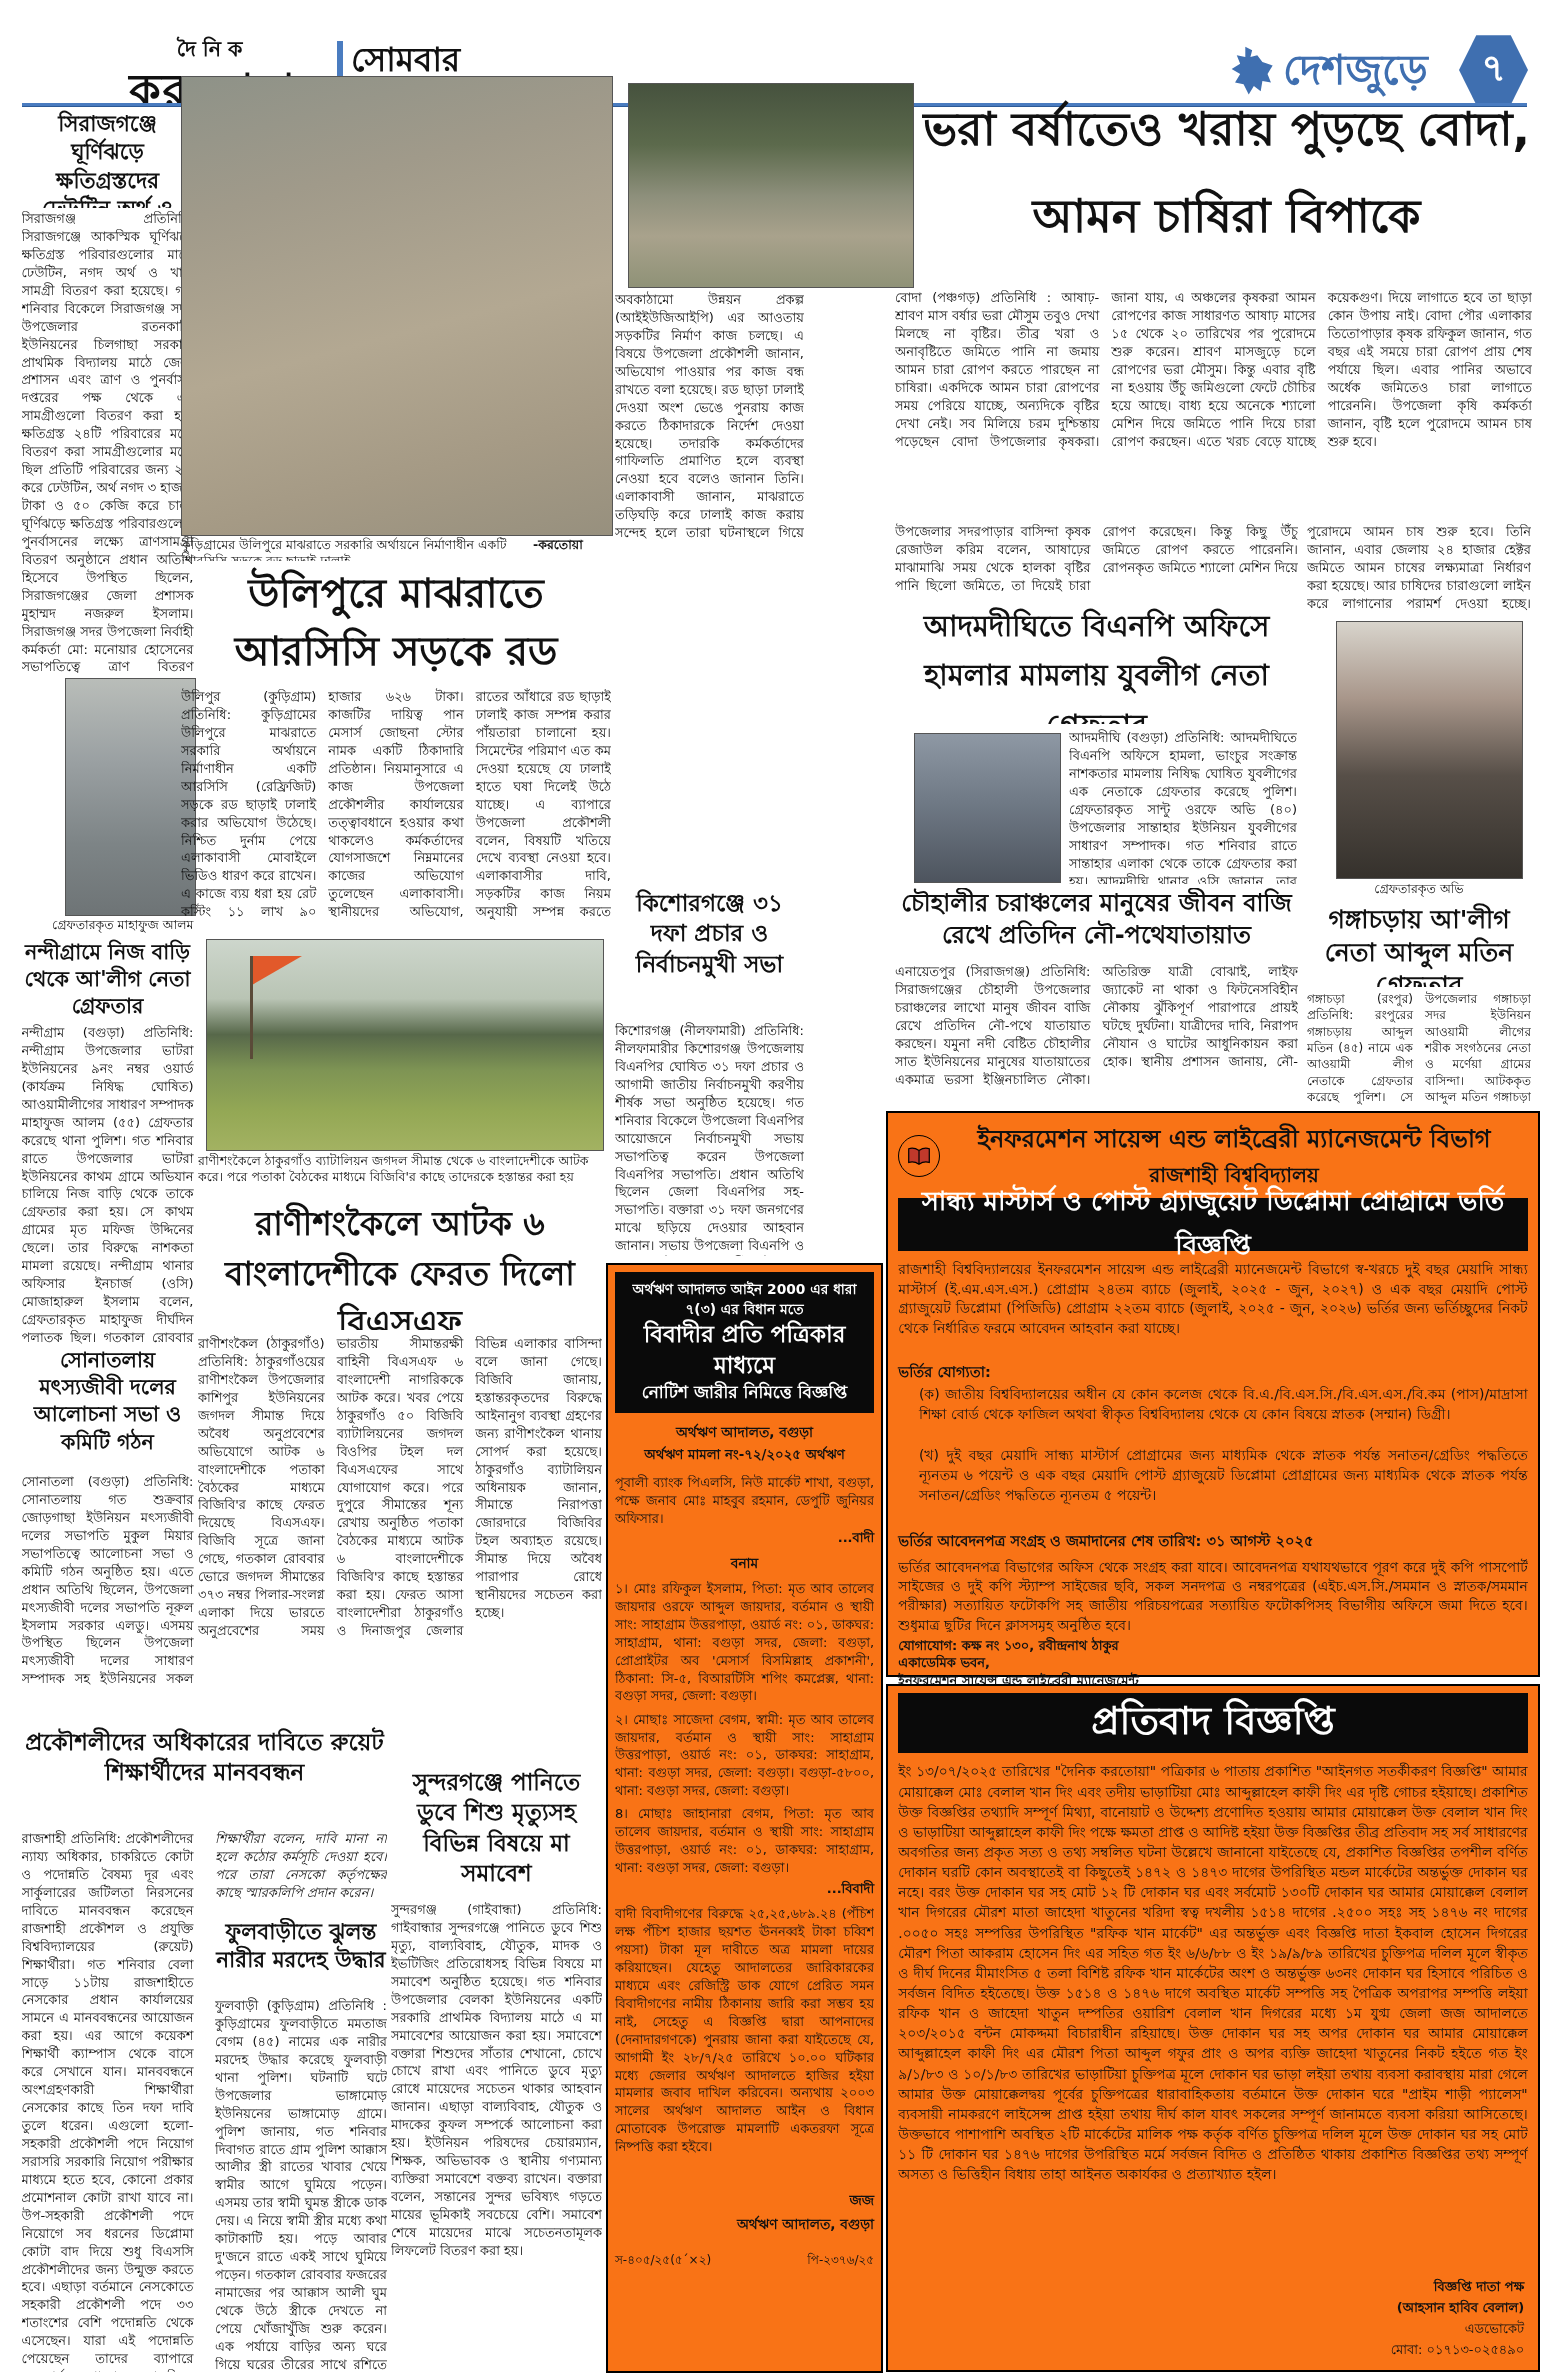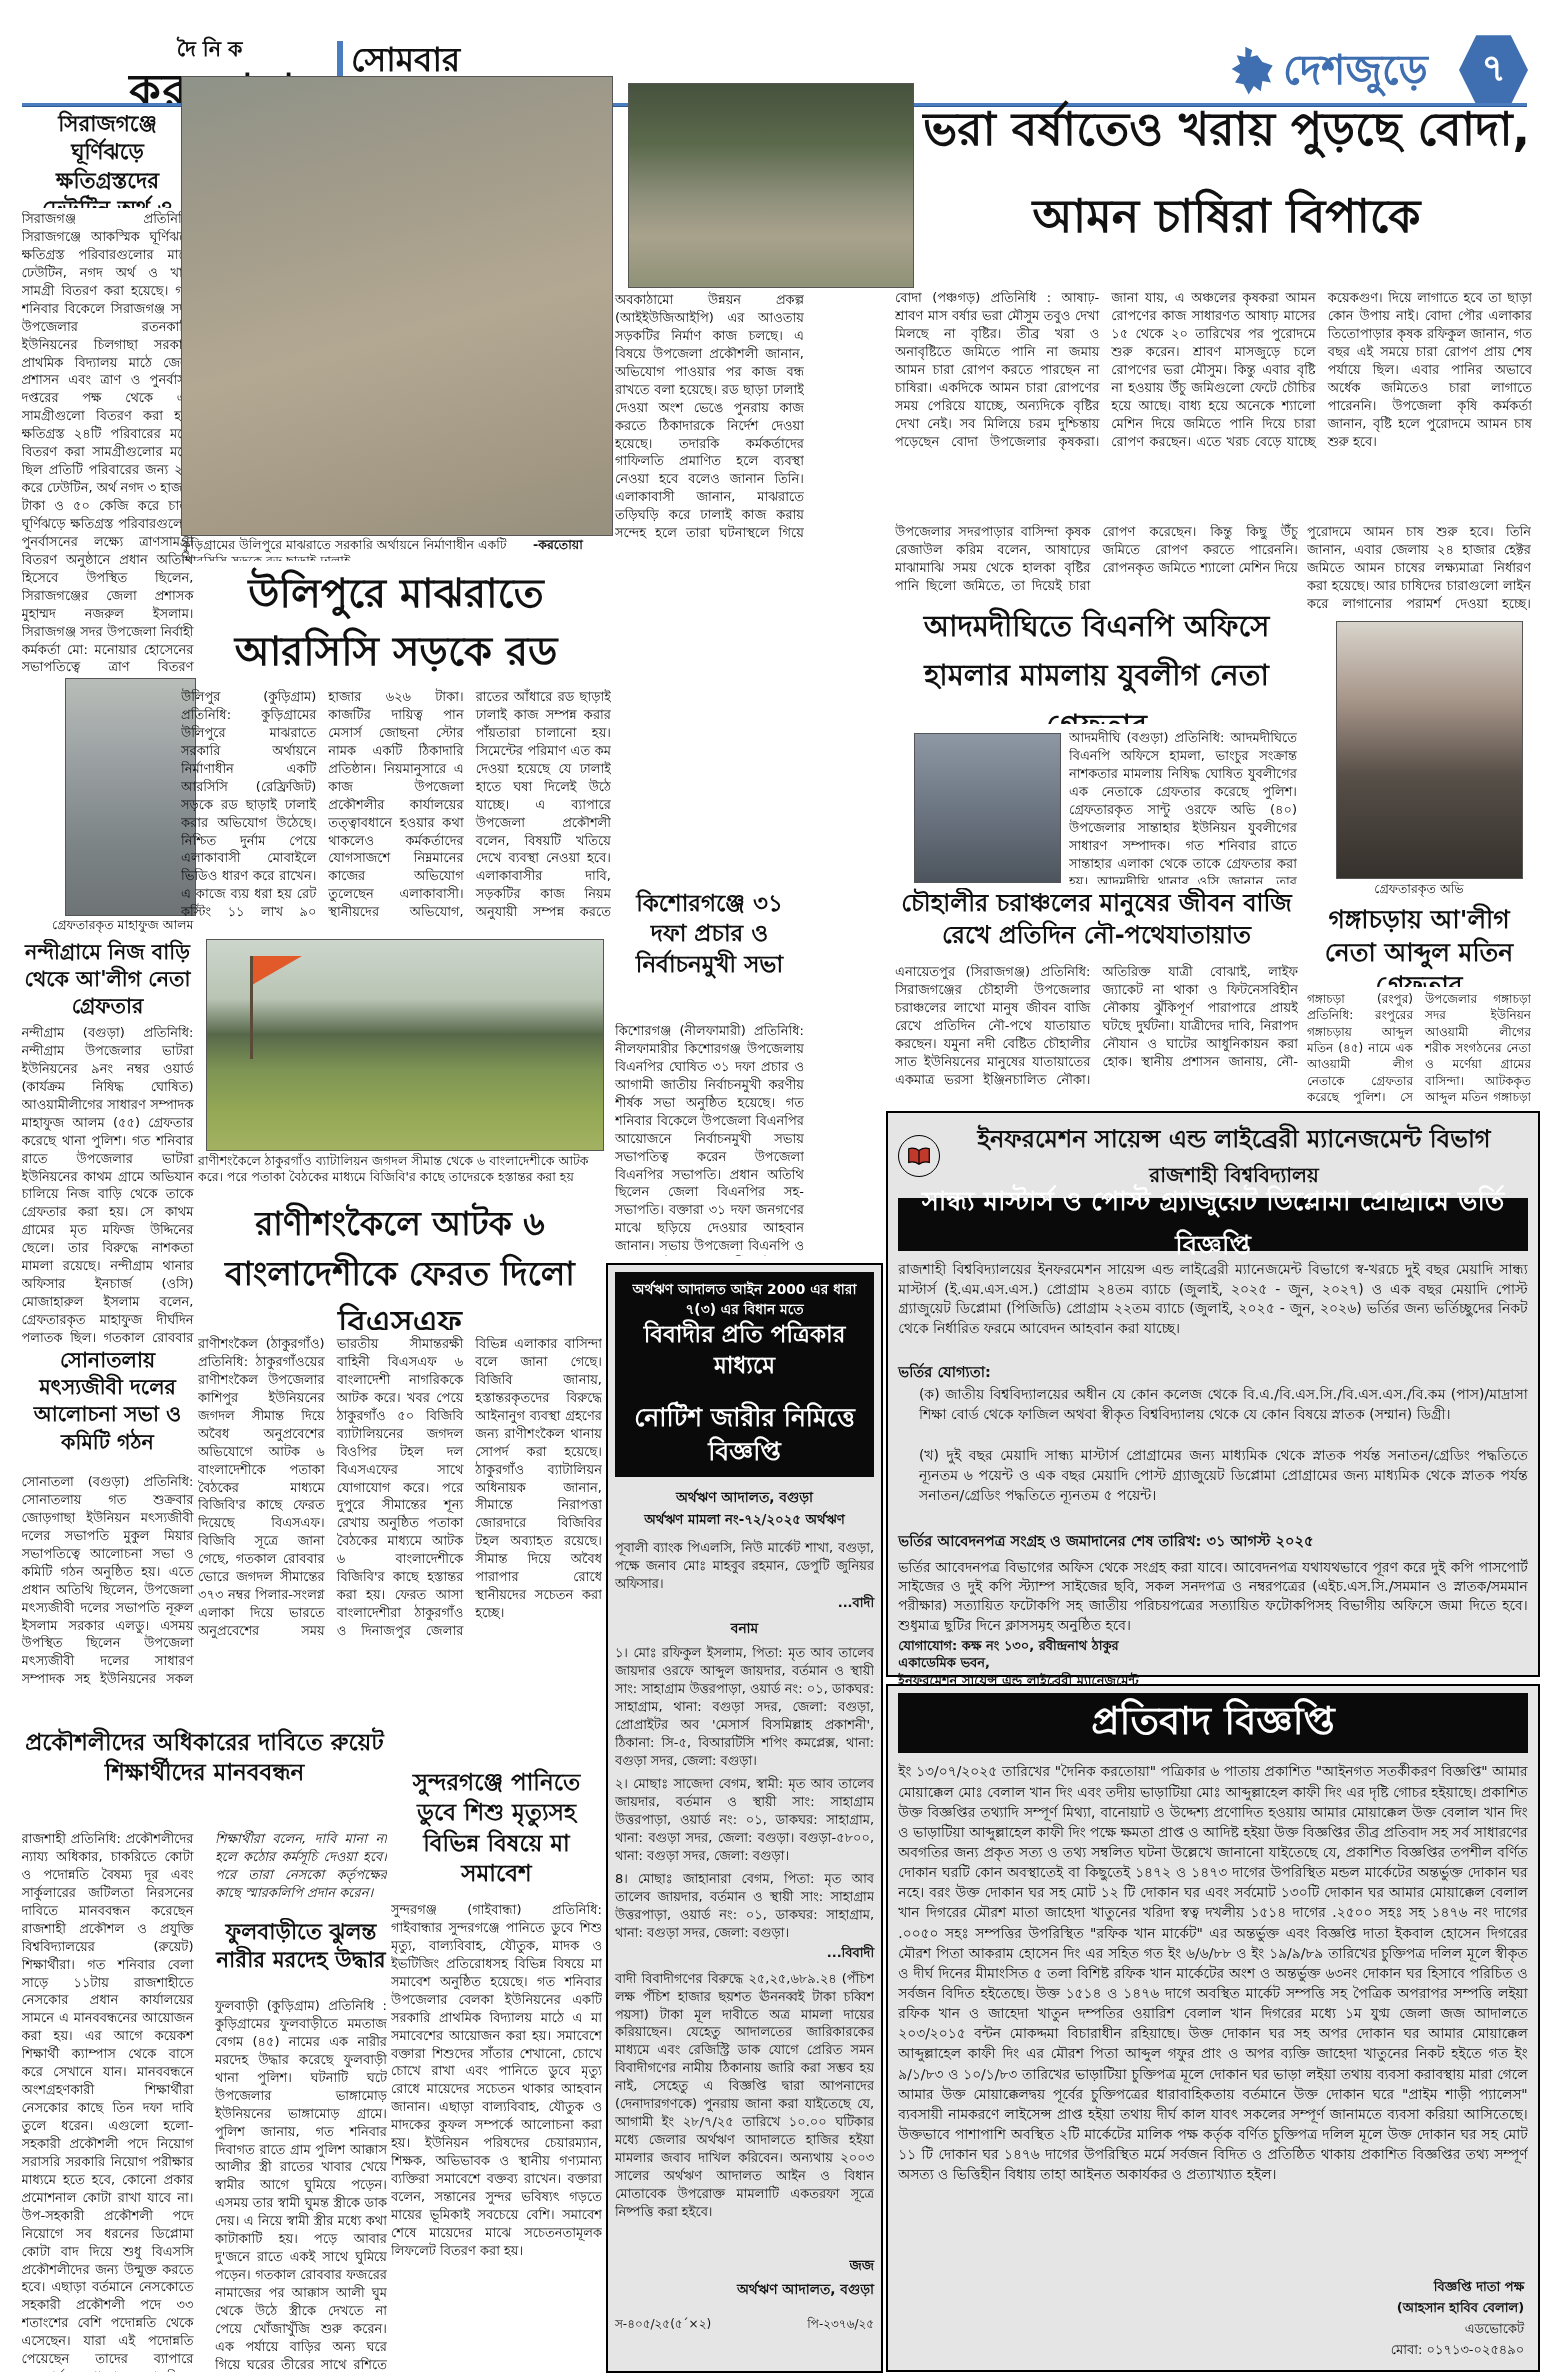--- a/index.html
+++ b/index.html
@@ -9,21 +9,21 @@
   .body-txt{font-size:13px;line-height:1.38;text-align:justify;overflow:hidden;word-break:break-word;}
   .body-sm{font-size:12px;line-height:1.36;text-align:justify;overflow:hidden;}
   .hl{font-weight:800;text-align:center;line-height:1.32;overflow:hidden;}
   .cap{font-size:12.5px;line-height:1.3;overflow:hidden;}
   .photo{overflow:hidden;border:0.9px solid #555;}
   .prelines{white-space:pre-line;}
   .cols3{column-count:3;column-gap:12px;}
   .cols2{column-count:2;column-gap:12px;}
   .blue{color:#3f6fb0;}
   .rule{background:#4a7cc0;border-bottom:0.9px solid #2d5a96;}
-  .notice-box{border:2.6px solid #000;background:#e5e5e5;}
+  .notice-box{border:2.6px solid #000;background:#f97316;}
   .black-banner{background:#0a0a0a;color:#fff;text-align:center;font-weight:800;
                 display:flex;align-items:center;justify-content:center;}
   .sig{font-weight:700;text-align:right;}
   .hexagon{clip-path:polygon(25% 3%,75% 3%,100% 50%,75% 97%,25% 97%,0% 50%);
            background:#3f6fb0;color:#fff;display:flex;align-items:center;justify-content:center;
            font-weight:800;}
 </style>
 </head>
 <body>
 
@@ -86,21 +86,21 @@
   <div class="abs hl" style="left:391px;top:1767px;width:211px;height:131px;font-size:23px;">সুন্দরগঞ্জে পানিতে ডুবে শিশু মৃত্যুসহ বিভিন্ন বিষয়ে মা সমাবেশ</div>
   <div class="abs body-txt" style="left:391px;top:1901px;width:211px;height:471px;">সুন্দরগঞ্জ (গাইবান্ধা) প্রতিনিধি: গাইবান্ধার সুন্দরগঞ্জে পানিতে ডুবে শিশু মৃত্যু, বাল্যবিবাহ, যৌতুক, মাদক ও ইভটিজিং প্রতিরোধসহ বিভিন্ন বিষয়ে মা সমাবেশ অনুষ্ঠিত হয়েছে। গত শনিবার উপজেলার বেলকা ইউনিয়নের একটি সরকারি প্রাথমিক বিদ্যালয় মাঠে এ মা সমাবেশের আয়োজন করা হয়। সমাবেশে বক্তারা শিশুদের সাঁতার শেখানো, চোখে চোখে রাখা এবং পানিতে ডুবে মৃত্যু রোধে মায়েদের সচেতন থাকার আহবান জানান। এছাড়া বাল্যবিবাহ, যৌতুক ও মাদকের কুফল সম্পর্কে আলোচনা করা হয়। ইউনিয়ন পরিষদের চেয়ারম্যান, শিক্ষক, অভিভাবক ও স্থানীয় গণ্যমান্য ব্যক্তিরা সমাবেশে বক্তব্য রাখেন। বক্তারা বলেন, সন্তানের সুন্দর ভবিষ্যৎ গড়তে মায়ের ভূমিকাই সবচেয়ে বেশি। সমাবেশ শেষে মায়েদের মাঝে সচেতনতামূলক লিফলেট বিতরণ করা হয়।</div>
 
   <div class="abs hl" style="left:615px;top:888px;width:189px;height:131px;font-size:23px;">কিশোরগঞ্জে ৩১ দফা প্রচার ও নির্বাচনমুখী সভা</div>
   <div class="abs body-txt" style="left:615px;top:1022px;width:189px;height:234px;">কিশোরগঞ্জ (নীলফামারী) প্রতিনিধি: নীলফামারীর কিশোরগঞ্জ উপজেলায় বিএনপির ঘোষিত ৩১ দফা প্রচার ও আগামী জাতীয় নির্বাচনমুখী করণীয় শীর্ষক সভা অনুষ্ঠিত হয়েছে। গত শনিবার বিকেলে উপজেলা বিএনপির আয়োজনে নির্বাচনমুখী সভায় সভাপতিত্ব করেন উপজেলা বিএনপির সভাপতি। প্রধান অতিথি ছিলেন জেলা বিএনপির সহ-সভাপতি। বক্তারা ৩১ দফা জনগণের মাঝে ছড়িয়ে দেওয়ার আহবান জানান। সভায় উপজেলা বিএনপি ও অঙ্গ সংগঠনের নেতাকর্মীরা উপস্থিত ছিলেন।</div>
 
   <div class="abs notice-box" style="left:606px;top:1263px;width:277px;height:1110px;padding:6.9px;box-sizing:border-box;">
     <div class="black-banner" style="flex-direction:column;padding:8.6px 5.2px;">
       <div style="font-size:13.8px;font-weight:700;line-height:1.4;text-align:center;">অর্থঋণ আদালত আইন 2000 এর ধারা ৭(৩) এর বিধান মতে</div>
       <div style="font-size:23px;line-height:1.35;text-align:center;">বিবাদীর প্রতি পত্রিকার মাধ্যমে</div>
-      <div style="font-size:25px;line-height:1.35;margin-top:20px;">নোটিশ জারীর নিমিত্তে বিজ্ঞপ্তি</div>
+      <div style="font-size:17px;line-height:1.35;">নোটিশ জারীর নিমিত্তে বিজ্ঞপ্তি</div>
     </div>
     <div style="font-size:13.8px;font-weight:700;text-align:center;margin-top:8.6px;">অর্থঋণ আদালত, বগুড়া</div>
     <div style="font-size:13.3px;font-weight:700;text-align:center;">অর্থঋণ মামলা নং-৭২/২০২৫ অর্থঋণ</div>
     <div class="body-txt" style="margin-top:6.9px;">পূবালী ব্যাংক পিএলসি, নিউ মার্কেট শাখা, বগুড়া, পক্ষে জনাব মোঃ মাহবুব রহমান, ডেপুটি জুনিয়র অফিসার।</div>
     <div style="font-size:13px;text-align:right;font-weight:700;">...বাদী</div>
     <div style="font-size:13.8px;text-align:center;font-weight:800;margin:3.4px 0;">বনাম</div>
     <div class="body-txt">১। মোঃ রফিকুল ইসলাম, পিতা: মৃত আব তালেব জায়দার ওরফে আব্দুল জায়দার, বর্তমান ও স্থায়ী সাং: সাহাগ্রাম উত্তরপাড়া, ওয়ার্ড নং: ০১, ডাকঘর: সাহাগ্রাম, থানা: বগুড়া সদর, জেলা: বগুড়া, প্রোপ্রাইটর অব 'মেসার্স বিসমিল্লাহ প্রকাশনী', ঠিকানা: সি-৫, বিআরটিসি শপিং কমপ্লেক্স, থানা: বগুড়া সদর, জেলা: বগুড়া।</div>
     <div class="body-txt" style="margin-top:5.2px;">২। মোছাঃ সাজেদা বেগম, স্বামী: মৃত আব তালেব জায়দার, বর্তমান ও স্থায়ী সাং: সাহাগ্রাম উত্তরপাড়া, ওয়ার্ড নং: ০১, ডাকঘর: সাহাগ্রাম, থানা: বগুড়া সদর, জেলা: বগুড়া। বগুড়া-৫৮০০, থানা: বগুড়া সদর, জেলা: বগুড়া।</div>
     <div class="body-txt" style="margin-top:5.2px;">8। মোছাঃ জাহানারা বেগম, পিতা: মৃত আব তালেব জায়দার, বর্তমান ও স্থায়ী সাং: সাহাগ্রাম উত্তরপাড়া, ওয়ার্ড নং: ০১, ডাকঘর: সাহাগ্রাম, থানা: বগুড়া সদর, জেলা: বগুড়া।</div>
     <div style="font-size:13px;text-align:right;font-weight:700;margin:1.7px 0 5.2px;">...বিবাদী</div>

